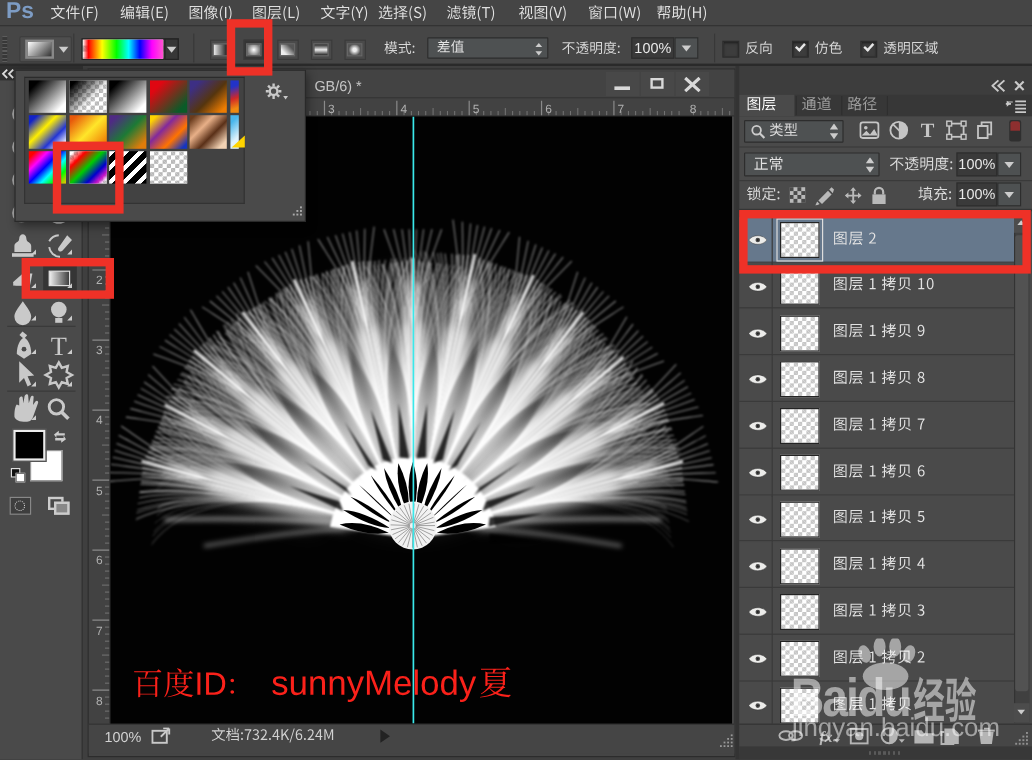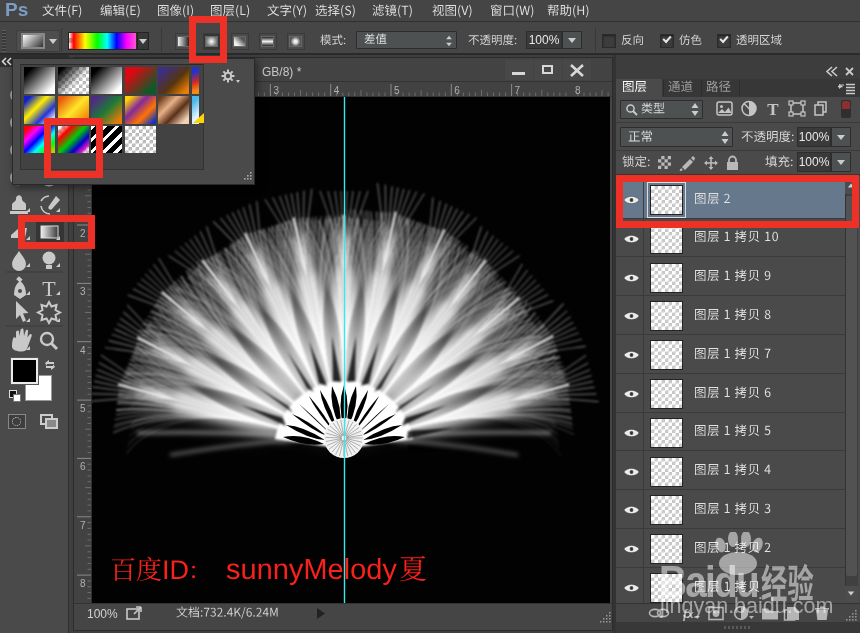--- a/index.html
+++ b/index.html
@@ -166,21 +166,21 @@
 <div class="abs" style="z-index:4;left:25px;top:375px;width:27px;height:26px;background:#fff;border:1px solid #999"></div>
 <div class="abs" style="z-index:4;left:11px;top:358px;width:27px;height:26px;background:#000;border:2px solid #ececec;outline:1px solid #555"></div>
 <div class="abs" style="z-index:4;left:9px;top:390px;width:8px;height:8px;background:#111;border:1px solid #ddd"></div>
 <div class="abs" style="z-index:4;left:13px;top:394px;width:8px;height:8px;background:#fff;border:1px solid #777"></div>
 <div class="abs" style="z-index:4;left:8px;top:414px;width:18px;height:15px;background:#3e3e3e;border:1px solid #888"></div>
 <div class="abs" style="z-index:4;left:12px;top:417px;width:9px;height:9px;border:1.5px dotted #ccc;border-radius:50%"></div>
 <div class="abs" style="z-index:4;left:40px;top:414px;width:13px;height:11px;border:2px solid #ccc;background:#4a4a4a"></div>
 <div class="abs" style="z-index:4;left:45px;top:418px;width:13px;height:11px;border:2px solid #ccc;background:#888"></div>
 <div class="abs" style="left:73px;top:57px;width:540px;height:574px;background:#454545;border:1px solid #2c2c2c;z-index:2"></div>
 <div class="abs" style="left:74px;top:58px;width:538px;height:24px;background:#434343;border-bottom:1px solid #333;z-index:3"></div>
-<div class="abs" style="left:262px;top:65px;font-size:12px;color:#c6c6c6;z-index:3">GB/8) *</div>
+<div class="abs" style="left:262px;top:65px;font-size:12px;color:#c6c6c6;z-index:3">GB/6) *</div>
 <div class="abs" style="left:505px;top:60px;width:28px;height:20px;background:#484848;z-index:3"></div>
 <div class="abs" style="left:534px;top:60px;width:28px;height:20px;background:#484848;z-index:3"></div>
 <div class="abs" style="left:563px;top:60px;width:28px;height:20px;background:#484848;z-index:3"></div>
 <div class="abs" style="left:512px;top:72px;width:13px;height:3px;background:#d8d8d8;z-index:4"></div>
 <div class="abs" style="left:542px;top:65px;width:11px;height:9px;border:2px solid #d8d8d8;z-index:4"></div>
 <svg class="abs" style="left:569px;top:64px;z-index:4" width="16" height="13">
     <path d="M2 1 L14 12 M14 1 L2 12" stroke="#d8d8d8" stroke-width="2.6"></path>
   </svg>
 <svg class="abs" style="left:74px;top:82px;z-index:3" width="538" height="550" viewBox="0 0 538 550">
     <rect x="0" y="0" width="538" height="15" fill="#424242"></rect>

